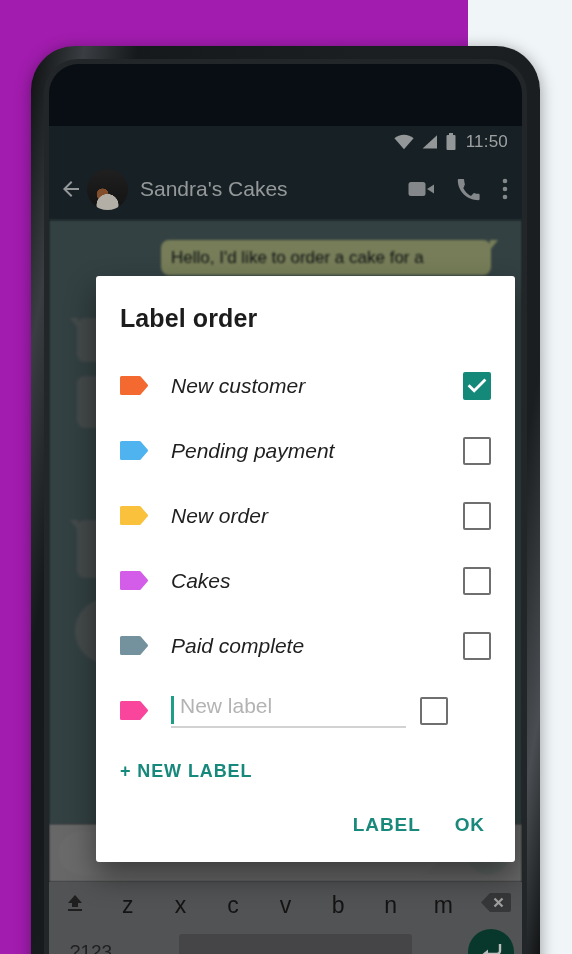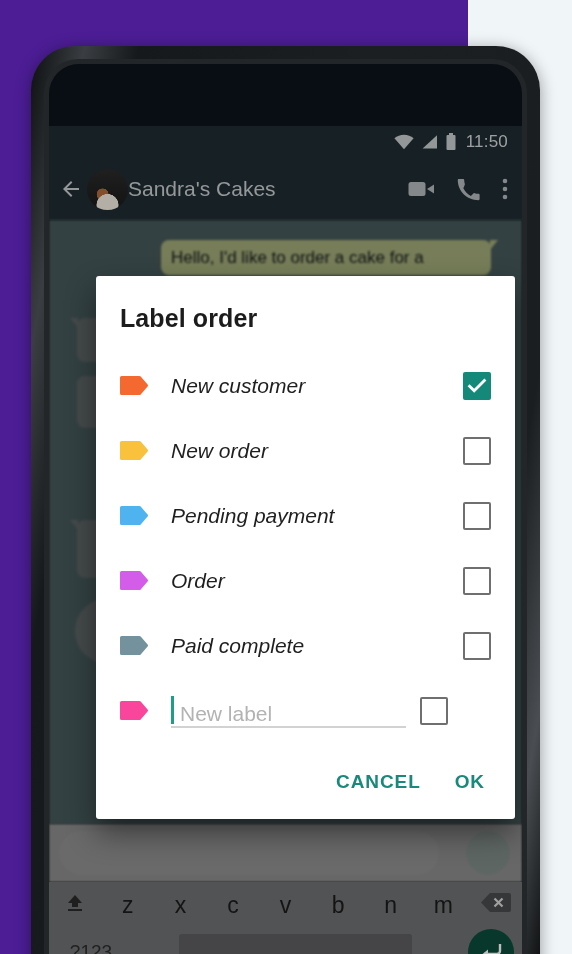--- a/index.html
+++ b/index.html
@@ -9,21 +9,21 @@
     height: 954px;
     overflow: hidden;
     background: #f0f5f8;
     font-family: "Liberation Sans", sans-serif;
   }
 
   #stage {
     position: relative;
     width: 468px;
     height: 954px;
-    background: #4c1d95;
+    background: #a21caf;
   }
 
   
   #phone-frame {
     position: absolute;
     left: 31px;
     top: 46px;
     width: 509px;
     height: 930px;
     border-radius: 44px 44px 0 0;
@@ -87,21 +87,21 @@
     width: 41px; height: 41px;
     border-radius: 50%;
     margin-left: 4px;
     flex: 0 0 auto;
     background:
       radial-gradient(circle at 50% 88%, #f3ece1 0 26%, rgba(0,0,0,0) 27%),
       radial-gradient(circle at 38% 62%, #b06a3c 0 16%, rgba(0,0,0,0) 17%),
       linear-gradient(#2b2b2b, #1a1a1a);
     overflow: hidden;
   }
-  #chat-id { line-height: 1.08; min-width: 0; }
+  #chat-id { margin-left: 12px; line-height: 1.08; min-width: 0; }
   #chat-title {
     color: #c9cdcf;
     font-size: 21px;
     white-space: nowrap;
   }
   #chat-presence {
     color: #9aa0a2;
     font-size: 14px;
     margin-top: 1px;
   }
@@ -254,21 +254,21 @@
 
   
   .newlabel-field {
     margin-left: 22px;
     flex: 1 1 auto;
     min-width: 0;
     position: relative;
     height: 34px;
     border-bottom: 2px solid #d2d2d2;
     display: flex;
-    align-items: flex-end;
+    align-items: flex-start;
     max-width: 235px;
   }
   #newlabel-caret {
     position: absolute; left: 0; top: 2px;
     width: 3px; height: 28px;
     background: #1e9e86;
   }
   #newlabel-placeholder {
     margin-left: 9px;
     font-size: 21px;
@@ -438,37 +438,37 @@
                 </svg>
                 <span class="label-text">New customer</span>
                 <div class="cb checked">
                   <svg width="20" height="20" viewBox="0 0 20 20">
                     <path d="M2.6 10.2l4.6 4.6L17.4 4.6" stroke="#fff" stroke-width="2.8" fill="none" stroke-linecap="square"></path>
                   </svg>
                 </div>
               </div>
               <div class="label-row">
                 <svg class="label-tag" viewBox="0 0 29 19">
+                  <path d="M0 1.6A1.6 1.6 0 011.6 0h17.8c.5 0 1 .2 1.3.6l7.1 8.2c.3.4.3 1 0 1.4l-7.1 8.2c-.3.4-.8.6-1.3.6H1.6A1.6 1.6 0 010 17.4z" fill="#4eb3ef"></path>
+                </svg>
+                <span class="label-text">Pending payment</span>
+                <div class="cb"></div>
+              </div>
+              <div class="label-row">
+                <svg class="label-tag" viewBox="0 0 29 19">
                   <path d="M0 1.6A1.6 1.6 0 011.6 0h17.8c.5 0 1 .2 1.3.6l7.1 8.2c.3.4.3 1 0 1.4l-7.1 8.2c-.3.4-.8.6-1.3.6H1.6A1.6 1.6 0 010 17.4z" fill="#fac13c"></path>
                 </svg>
                 <span class="label-text">New order</span>
                 <div class="cb"></div>
               </div>
               <div class="label-row">
                 <svg class="label-tag" viewBox="0 0 29 19">
-                  <path d="M0 1.6A1.6 1.6 0 011.6 0h17.8c.5 0 1 .2 1.3.6l7.1 8.2c.3.4.3 1 0 1.4l-7.1 8.2c-.3.4-.8.6-1.3.6H1.6A1.6 1.6 0 010 17.4z" fill="#4eb3ef"></path>
-                </svg>
-                <span class="label-text">Pending payment</span>
-                <div class="cb"></div>
-              </div>
-              <div class="label-row">
-                <svg class="label-tag" viewBox="0 0 29 19">
                   <path d="M0 1.6A1.6 1.6 0 011.6 0h17.8c.5 0 1 .2 1.3.6l7.1 8.2c.3.4.3 1 0 1.4l-7.1 8.2c-.3.4-.8.6-1.3.6H1.6A1.6 1.6 0 010 17.4z" fill="#d35ce8"></path>
                 </svg>
-                <span class="label-text">Order</span>
+                <span class="label-text">Cakes</span>
                 <div class="cb"></div>
               </div>
               <div class="label-row">
                 <svg class="label-tag" viewBox="0 0 29 19">
                   <path d="M0 1.6A1.6 1.6 0 011.6 0h17.8c.5 0 1 .2 1.3.6l7.1 8.2c.3.4.3 1 0 1.4l-7.1 8.2c-.3.4-.8.6-1.3.6H1.6A1.6 1.6 0 010 17.4z" fill="#74929e"></path>
                 </svg>
                 <span class="label-text">Paid complete</span>
                 <div class="cb"></div>
               </div>
             </div>
@@ -477,23 +477,24 @@
             <svg class="label-tag" id="newlabel-tag" viewBox="0 0 29 19">
               <path d="M0 1.6A1.6 1.6 0 011.6 0h17.8c.5 0 1 .2 1.3.6l7.1 8.2c.3.4.3 1 0 1.4l-7.1 8.2c-.3.4-.8.6-1.3.6H1.6A1.6 1.6 0 010 17.4z" fill="#f9469c"></path>
             </svg>
             <div class="newlabel-field">
               <span id="newlabel-caret"></span>
               <span id="newlabel-placeholder">New label</span>
             </div>
             <div class="cb" id="newlabel-cb"></div>
           </div>
 
+          <div id="new-label-action">+ NEW LABEL</div>
 
           <div id="dialog-actions">
-            <button class="dialog-btn">CANCEL</button>
+            <button class="dialog-btn">LABEL</button>
             <button class="dialog-btn">OK</button>
           </div>
 
         </div>
 
       </div>
     </div>
   </div>
 
 </div>

